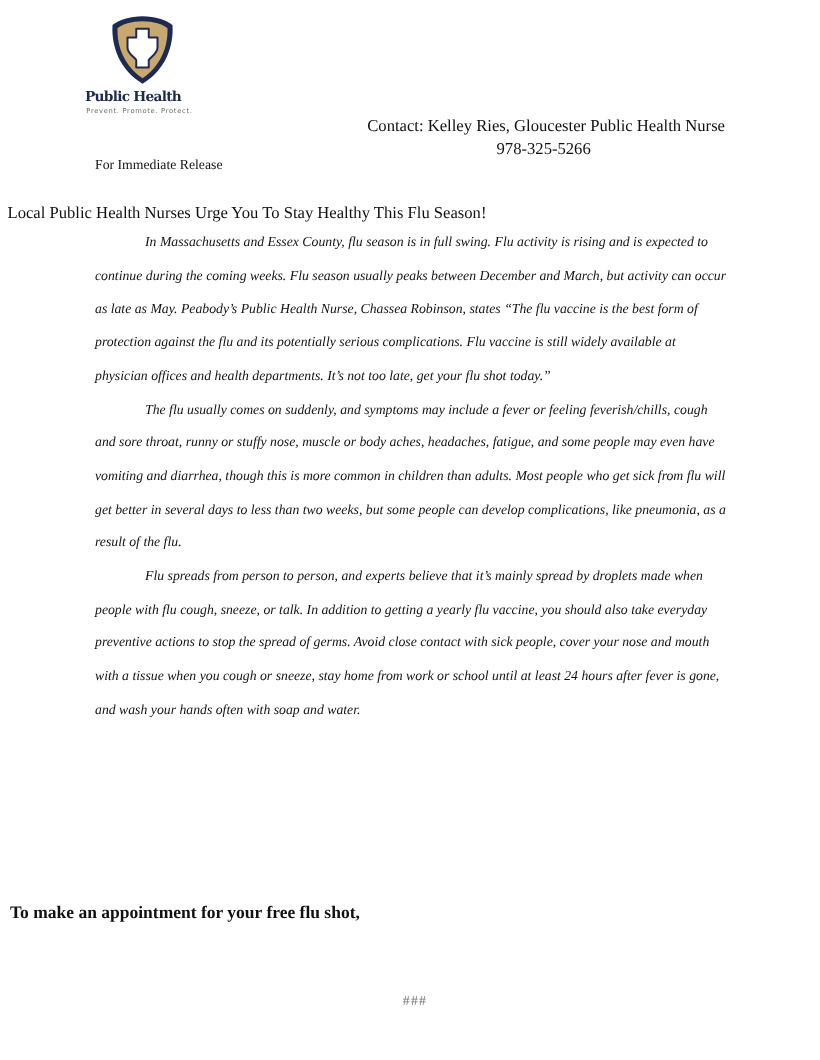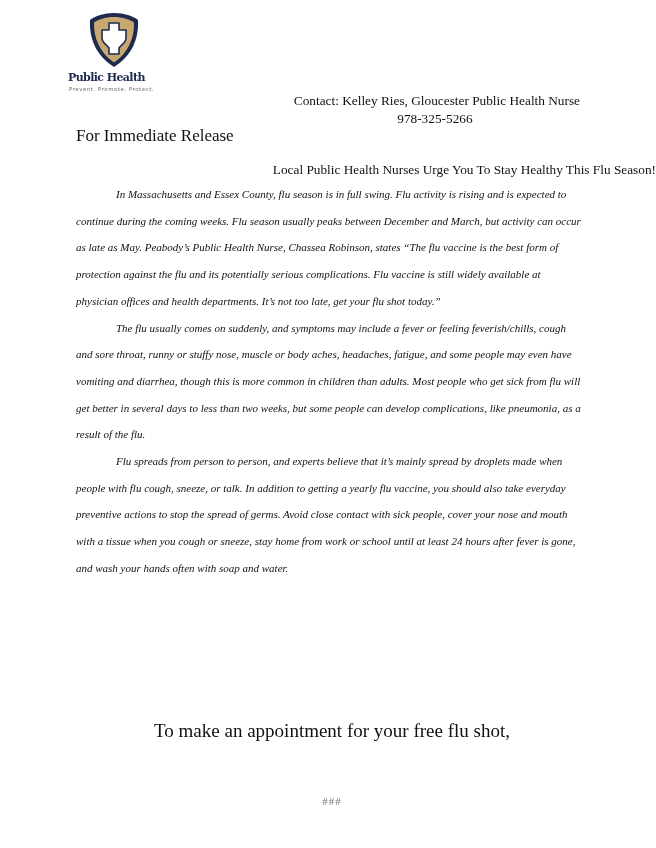--- a/index.html
+++ b/index.html
@@ -61,28 +61,28 @@
       line-height: 18px;
     }
     .contact .phone {
       display: block;
       padding-right: 4px;
     }
     .release {
       position: absolute;
       left: 76px;
       top: 126px;
-      font-size: 17px;
+      font-size: 11px;
     }
     .headline {
       position: absolute;
       left: 0;
       width: 656px;
       top: 162px;
-      text-align: right;
+      text-align: left;
       font-size: 13.3px;
       padding-left: 6px;
       box-sizing: border-box;
     }
     .body-text {
       position: absolute;
       left: 76px;
       top: 181px;
       width: 506px;
       font-size: 11px;
@@ -91,23 +91,22 @@
     }
     .body-text p {
       margin: 0;
       text-indent: 40px;
     }
     .closing {
       position: absolute;
       left: 0;
       width: 656px;
       top: 714px;
-      text-align: center;
-      font-weight: normal;
-      font-size: 19px;
+      font-weight: bold;
+      font-size: 14px;
       line-height: 34px;
       padding-left: 8px;
       box-sizing: border-box;
     }
     .closing span { display: block; }
     .endmark {
       position: absolute;
       left: 0;
       width: 656px;
       top: 795px;

